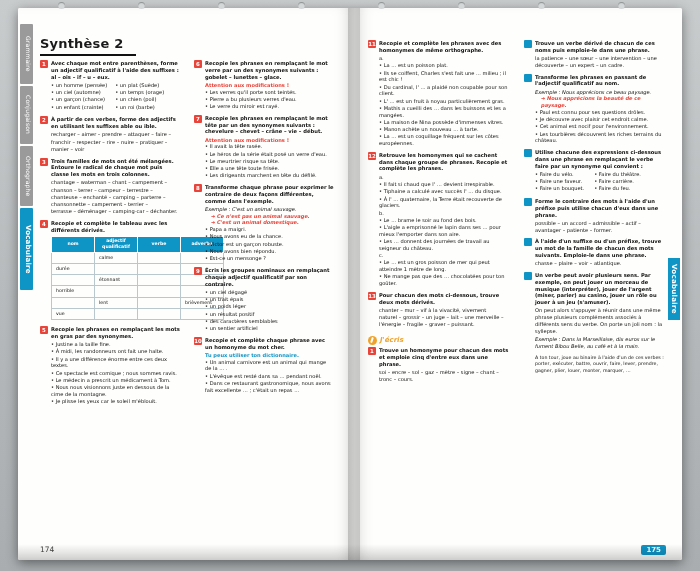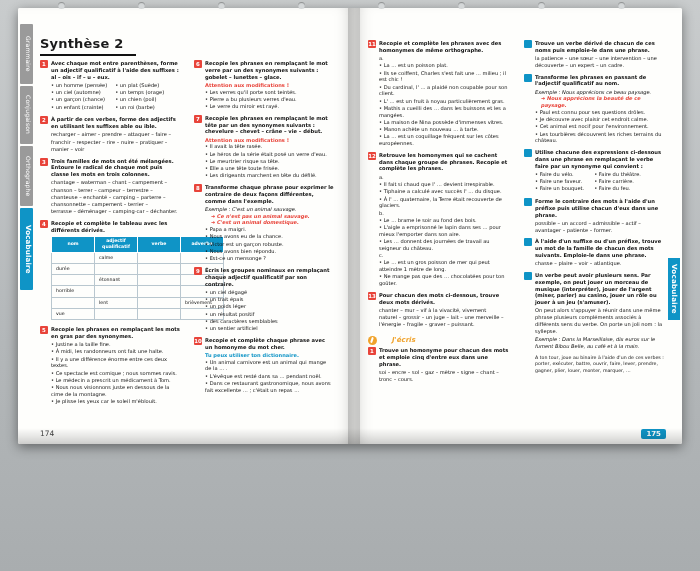--- a/index.html
+++ b/index.html
@@ -5,21 +5,21 @@
   html,body{margin:0;padding:0;}
   body{
     width:700px;height:571px;overflow:hidden;
     background:#b9bdbf;
     font-family:"DejaVu Sans", sans-serif;
     position:relative;
   }
   
   .desk{position:absolute;inset:0;background:linear-gradient(180deg,#c9cccd 0%,#b3b7b9 60%,#a9adaf 100%);}
   .book{
-    position:absolute;left:18px;top:8px;width:664px;height:436px;
+    position:absolute;left:18px;top:8px;width:664px;height:552px;
     background:#fdfdfb;
     box-shadow:0 3px 12px rgba(0,0,0,.45);
     border-radius:2px;
     overflow:hidden;
   }
   .page{position:absolute;top:0;bottom:0;background:#fefefc;}
   .page-left{left:0;width:336px;box-shadow:inset -14px 0 18px -14px rgba(0,0,0,.35);}
   .page-right{left:336px;right:0;box-shadow:inset 14px 0 18px -14px rgba(0,0,0,.30);}
   .gutter{position:absolute;left:330px;top:0;bottom:0;width:12px;
     background:linear-gradient(90deg,rgba(0,0,0,.18),rgba(0,0,0,.05) 45%,rgba(0,0,0,.16));}
@@ -50,21 +50,21 @@
   .ital{font-style:italic;}
   .body{margin-left:11px;}
   .lines div{margin-bottom:.5px;}
   .bullet:before{content:"• ";}
   .att{color:#e8443a;font-weight:bold;font-size:5.1px;}
   
   table.derive{border-collapse:collapse;font-size:4.6px;margin-left:11px;margin-top:2px;}
   table.derive th{background:#0f94c6;color:#fff;font-weight:bold;padding:1.5px 3px;border:.5px solid #fff;font-size:4.6px;}
   table.derive td{border:.5px solid #b9c7cf;padding:1.6px 4px;min-width:34px;height:7px;color:#111;font-size:4.7px;}
   
-  .jecris-head{display:flex;align-items:center;gap:15px;margin-bottom:2px;}
+  .jecris-head{display:flex;align-items:center;gap:3px;margin-bottom:2px;}
   .pen{width:9px;height:9px;border-radius:50%;background:#f0a32c;position:relative;}
   .pen:after{content:"";position:absolute;left:3px;top:1.5px;width:2px;height:6px;background:#fff;transform:rotate(18deg);border-radius:1px;}
   .jecris-title{color:#f0a32c;font-weight:bold;font-size:7px;font-style:italic;}
   .note{font-size:4.7px;line-height:1.35;}
   .folio{position:absolute;bottom:6px;font-size:7.5px;color:#444;}
   .folio.l{left:22px;}
   .folio.r{right:16px;}
   .folio-badge{background:#0f94c6;color:#fff;padding:1px 5px;border-radius:2px;font-size:7px;font-weight:bold;}
   
   .holes{position:absolute;top:0;left:18px;width:664px;height:14px;}

